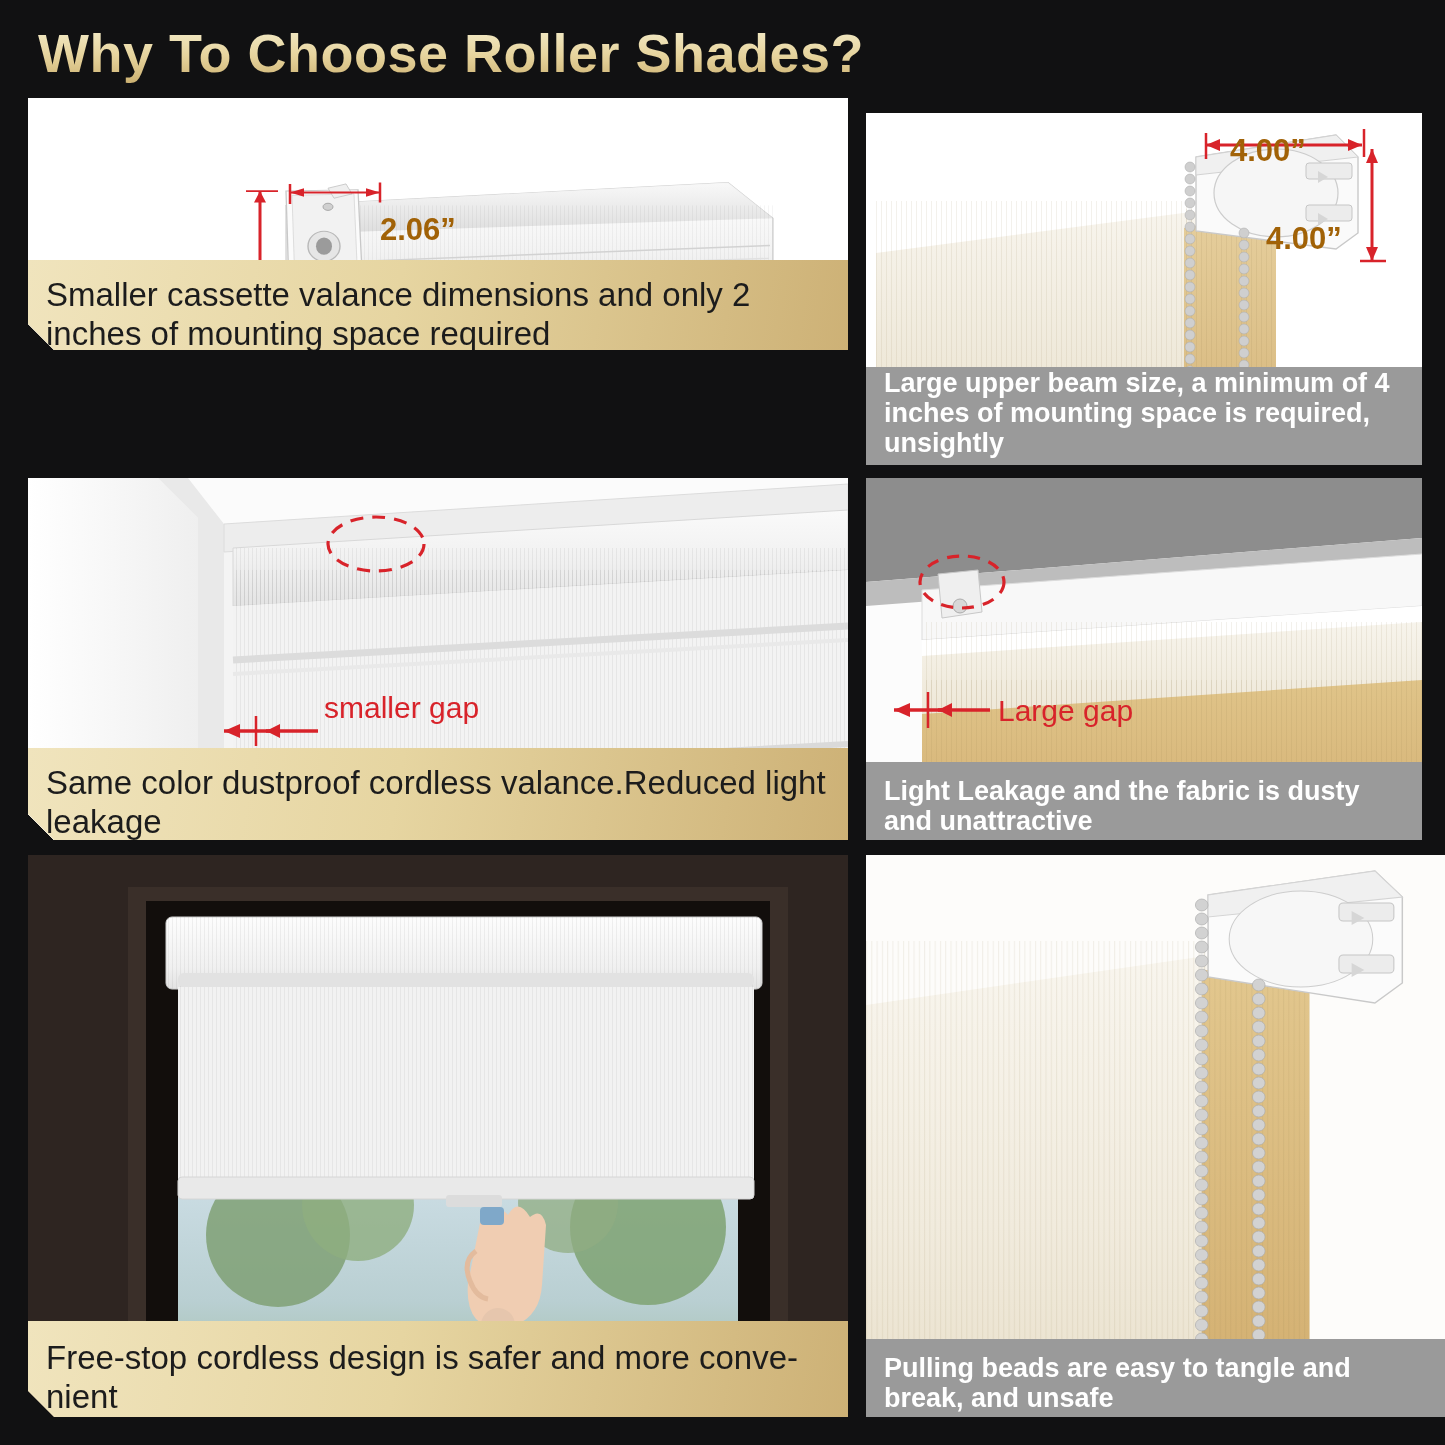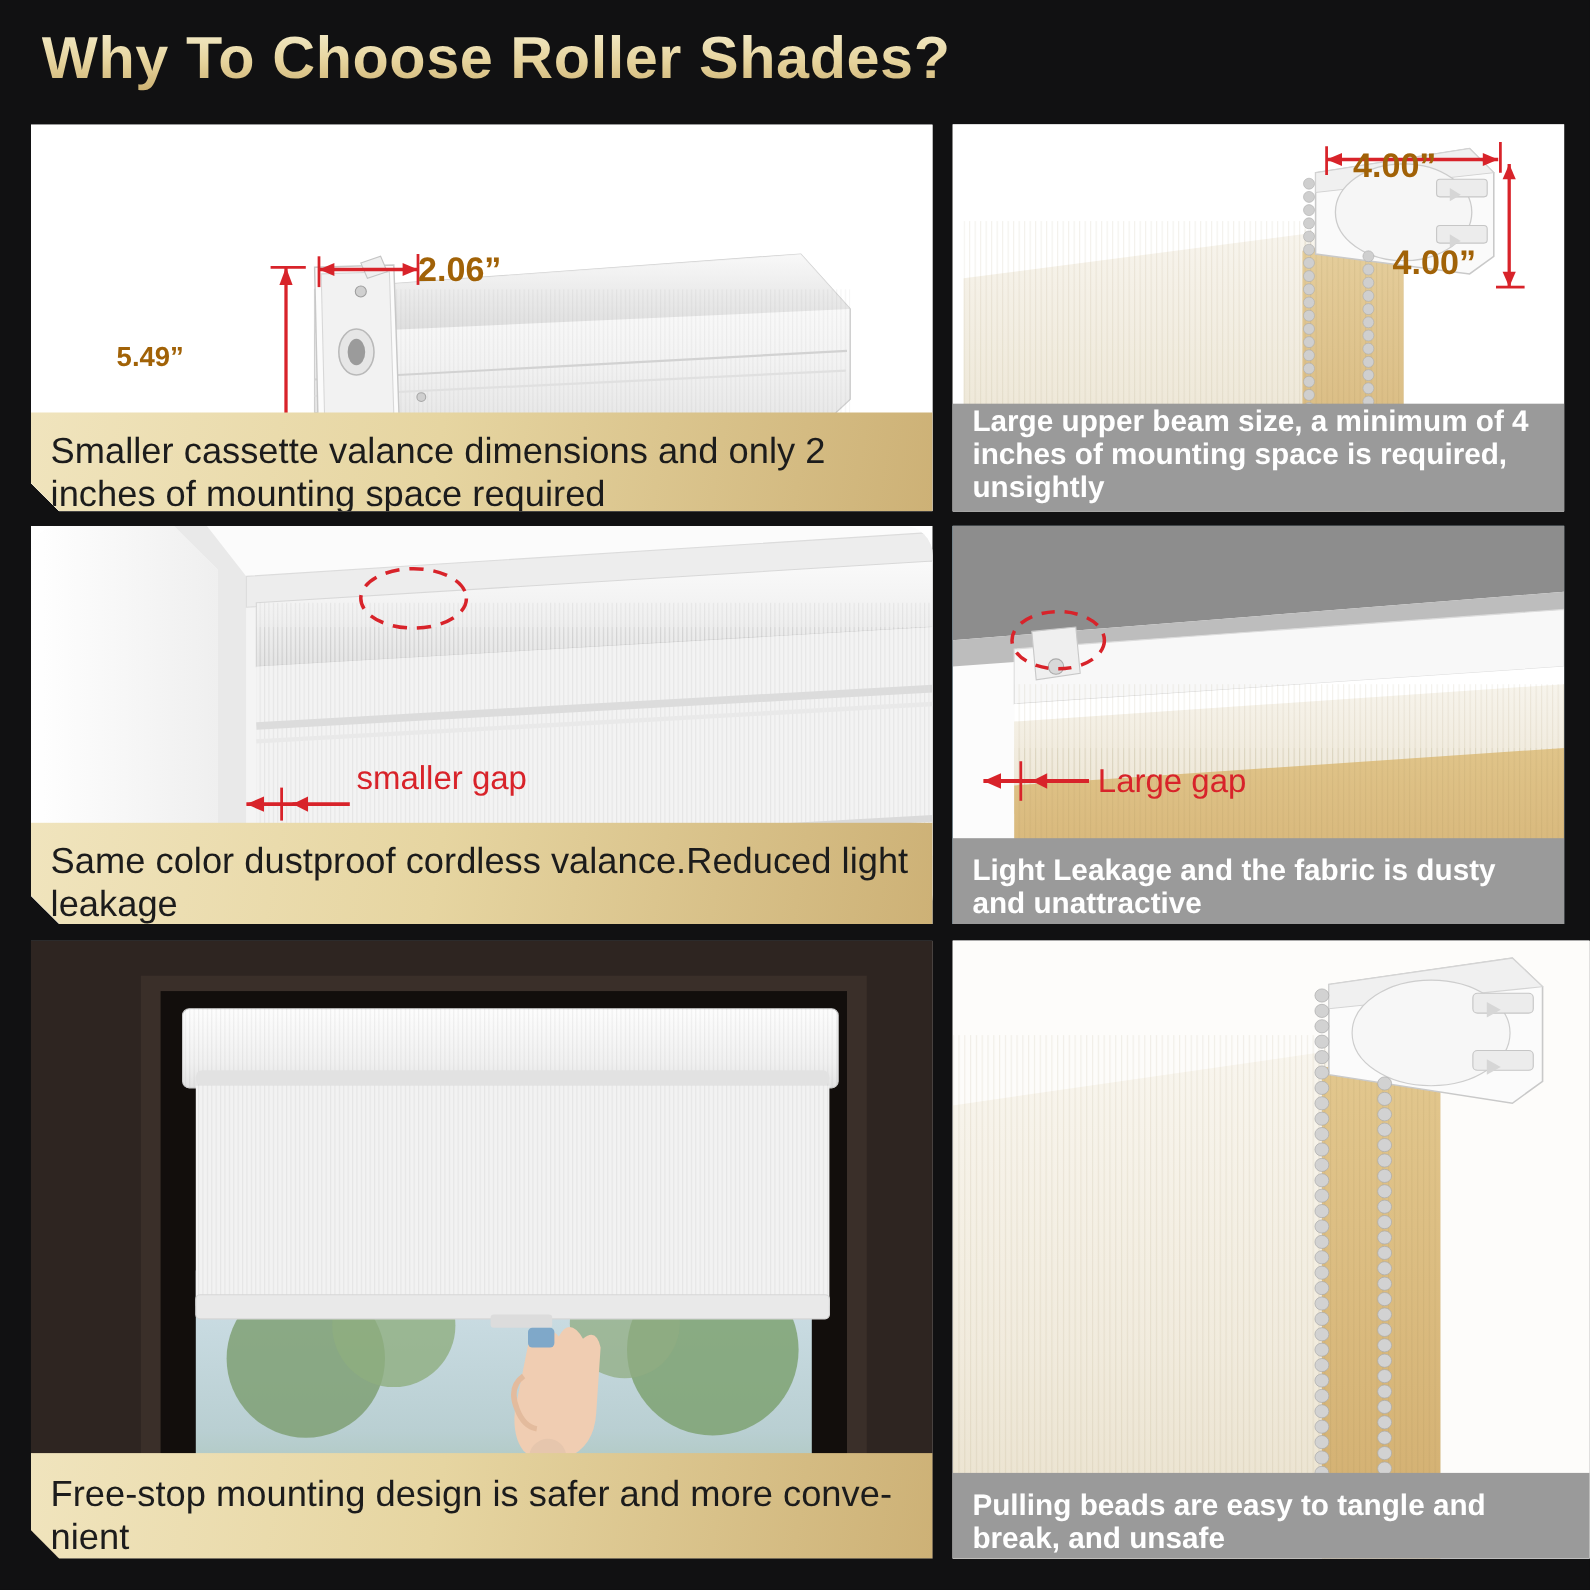--- a/index.html
+++ b/index.html
@@ -59,21 +59,21 @@
   svg{display:block;}
   .svgfull{position:absolute;left:0;top:0;width:100%;height:100%;pointer-events:none;}
 </style>
 </head>
 <body>
 
 <div class="page">
 
   <div class="title">Why To Choose Roller Shades?</div>
 
-  <div class="panel cut-left" style="left:28px;top:113px;width:820px;height:352px;">
+  <div class="panel cut-left" style="left:28px;top:98px;width:820px;height:252px;">
     <div class="photo" style="background:#fff;">
       <svg class="svgfull" viewBox="0 0 820 352" preserveAspectRatio="none">
         <defs>
           <linearGradient id="g1" x1="0" y1="0" x2="0" y2="1">
             <stop offset="0%" stop-color="#ffffff"></stop>
             <stop offset="55%" stop-color="#f3f3f3"></stop>
             <stop offset="100%" stop-color="#e2e2e2"></stop>
           </linearGradient>
           <linearGradient id="g1b" x1="0" y1="0" x2="0" y2="1">
             <stop offset="0%" stop-color="#f7f7f7"></stop>
@@ -211,21 +211,21 @@
         <polygon points="506,148 500,134 512,134" fill="#d8232a"></polygon>
         <line x1="494" y1="148" x2="520" y2="148" stroke="#d8232a" stroke-width="2.5"></line>
       </svg>
       <div class="dim-text" style="left:364px;top:20px;font-size:31px;">4.00”</div>
       <div class="dim-text" style="left:400px;top:108px;font-size:31px;">4.00”</div>
     </div>
     <div class="caption grey" style="height:98px;padding-top:1px;">Large upper beam size, a minimum of 4 inches of mounting space is required, unsightly</div>
   </div>
 
   <div class="panel cut-left" style="left:28px;top:478px;width:820px;height:362px;">
-    <div class="photo" style="background:#fdfdfd;border-radius:27px;">
+    <div class="photo" style="background:#fdfdfd;">
       <svg class="svgfull" viewBox="0 0 820 362" preserveAspectRatio="none">
         <defs>
           <linearGradient id="g3w" x1="0" y1="0" x2="1" y2="0">
             <stop offset="0%" stop-color="#ffffff"></stop>
             <stop offset="100%" stop-color="#efefef"></stop>
           </linearGradient>
           <linearGradient id="g3s" x1="0" y1="0" x2="0" y2="1">
             <stop offset="0%" stop-color="#fafafa"></stop>
             <stop offset="55%" stop-color="#f0f0f0"></stop>
             <stop offset="100%" stop-color="#e4e4e4"></stop>
@@ -352,21 +352,21 @@
         <rect x="150" y="322" width="576" height="22" rx="4" fill="#e9e9e9" stroke="#d6d6d6"></rect>
 
         <rect x="418" y="340" width="56" height="12" rx="3" fill="#dcdcdc"></rect>
 
         <path d="M452 368 q16 -22 28 -8 q10 -18 22 2 q12 -10 16 8 l-4 60 q-2 30 -26 40 q-24 10 -40 -6 q-10 -12 -8 -36 z" fill="#f0cdb2"></path>
         <path d="M448 396 q-14 10 -6 30 q6 16 18 18" fill="none" stroke="#e3bb9d" stroke-width="5"></path>
         <path d="M470 470 l4 74" stroke="#e6c6ad" stroke-width="34" stroke-linecap="round"></path>
         <rect x="452" y="352" width="24" height="18" rx="4" fill="#7fa8c9"></rect>
       </svg>
     </div>
-    <div class="caption gold" style="height:96px;padding-top:18px;">Free-stop mounting design is safer and more conve-nient</div>
+    <div class="caption gold" style="height:96px;padding-top:18px;">Free-stop cordless design is safer and more conve-nient</div>
   </div>
 
   <div class="panel" style="left:866px;top:855px;width:556px;height:562px;padding-left:31px;">
     <div class="photo" style="background:#ffffff;">
       <svg class="svgfull" viewBox="0 0 556 562" preserveAspectRatio="none">
         <defs>
           <linearGradient id="g6c" x1="0" y1="0" x2="0" y2="1">
             <stop offset="0%" stop-color="#f9f6ef"></stop>
             <stop offset="60%" stop-color="#f1ebdd"></stop>
             <stop offset="100%" stop-color="#e9e0cb"></stop>

